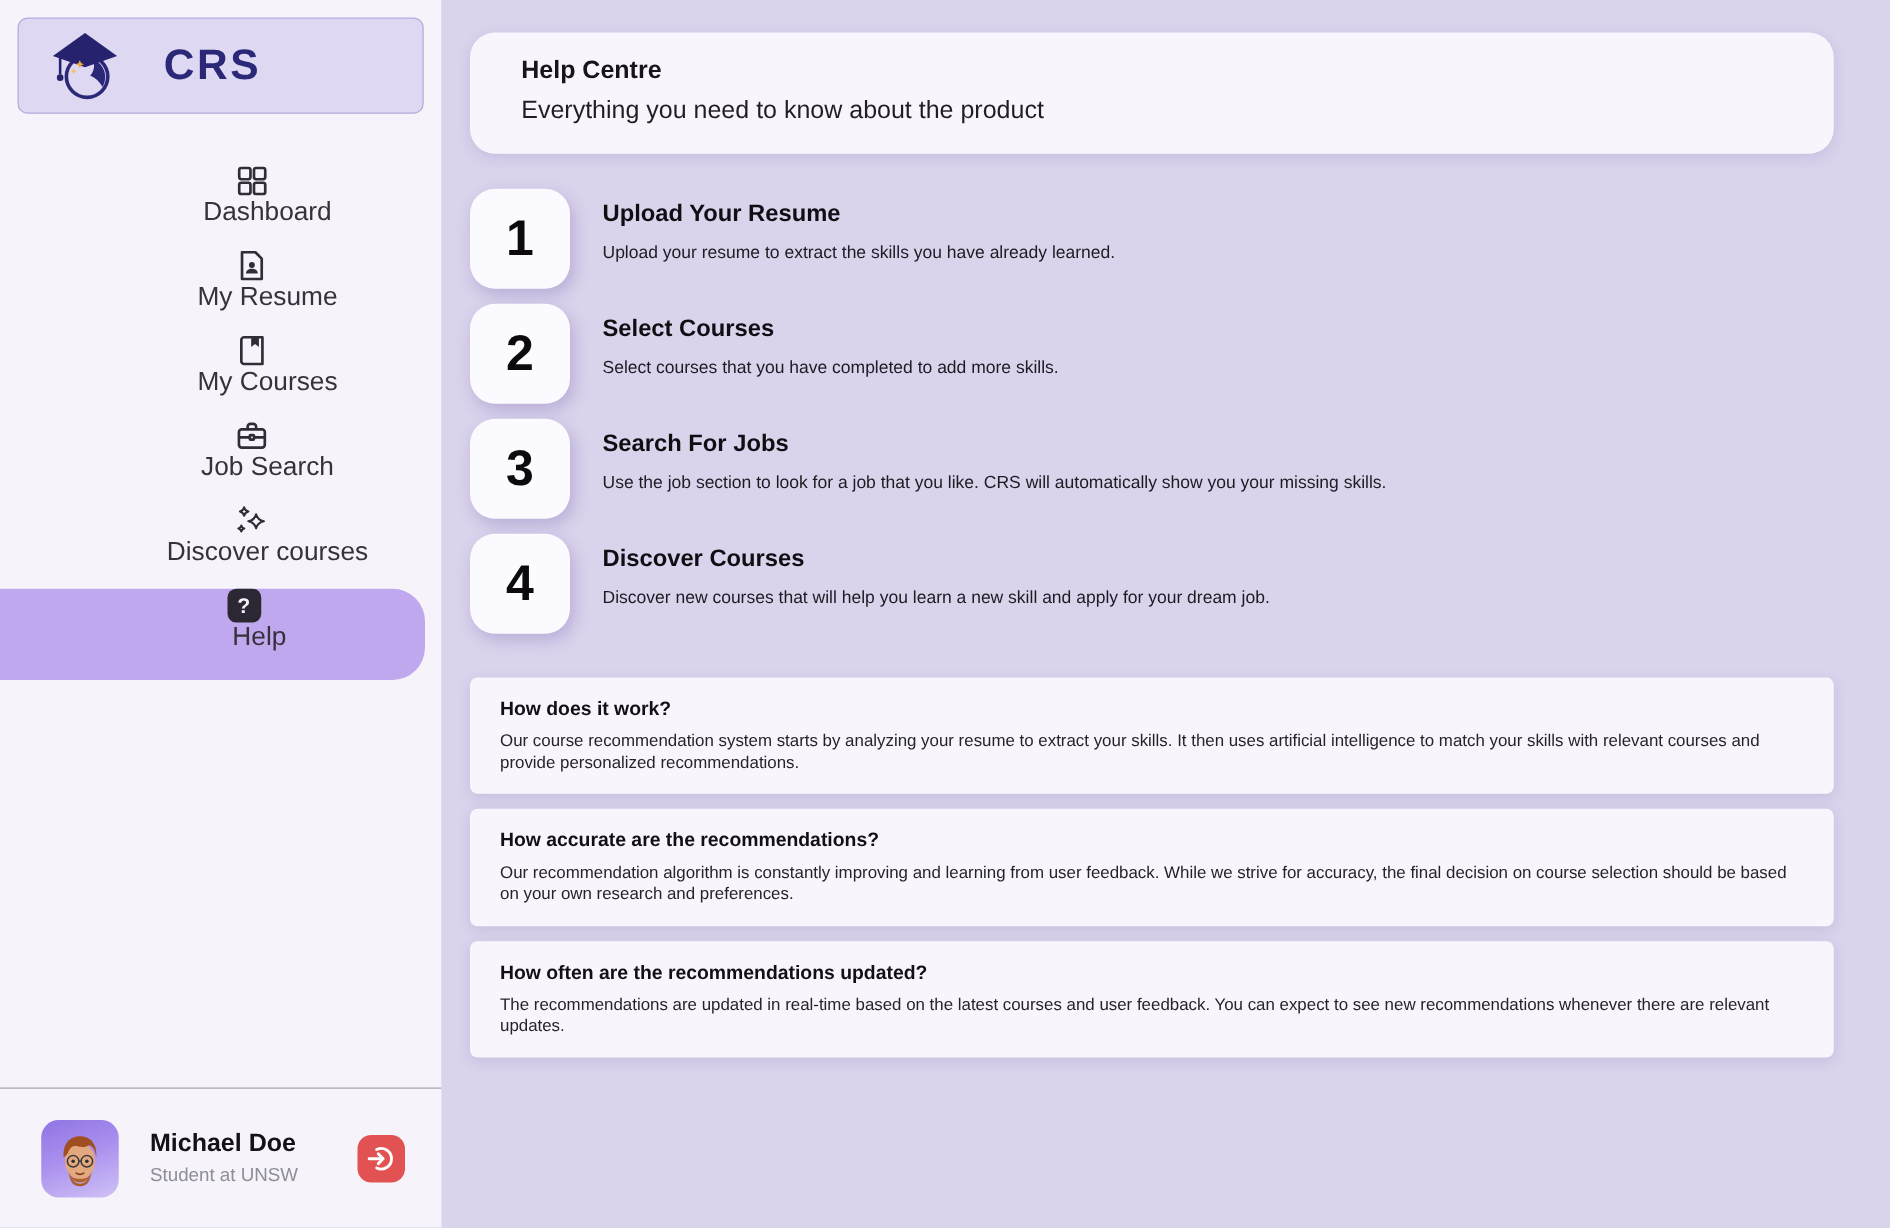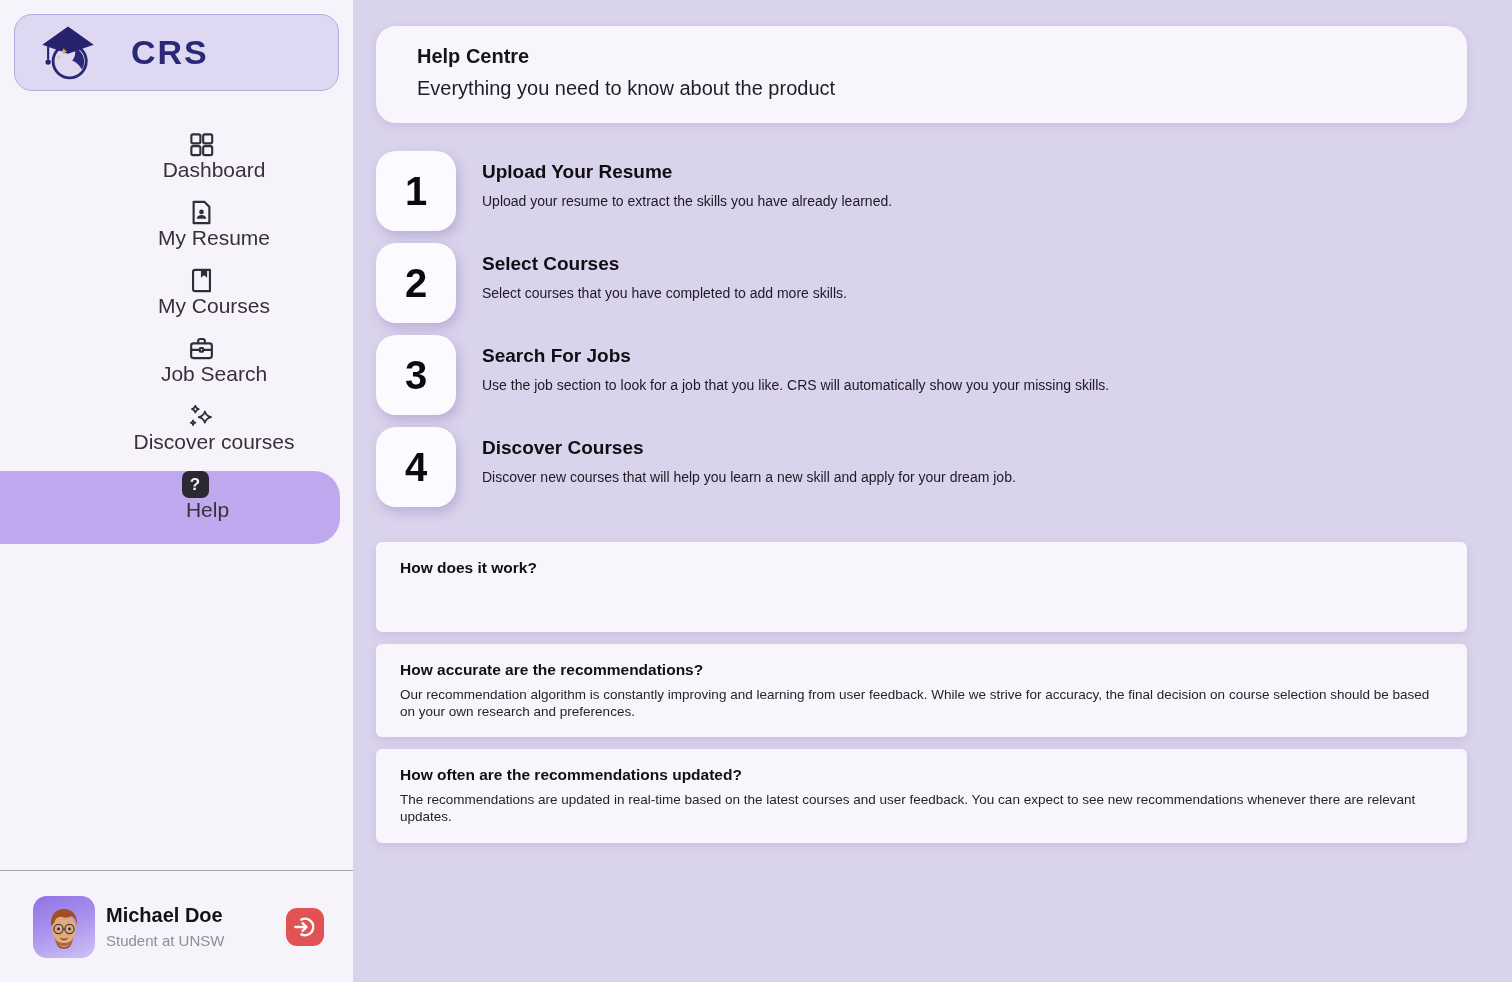--- a/index.html
+++ b/index.html
@@ -12,21 +12,21 @@
     position: relative;
   }
 
   
   .sidebar {
     position: absolute; left: 0; top: 0; width: 353px; height: 982px;
     background: #f6f4fa;
   }
   .logo-card {
     position: absolute; left: 14px; top: 14px; width: 325px; height: 77px;
-    background: #ded8f2; border: 1px solid #b4aadc; border-radius: 18px;
+    background: #ded8f2; border: 1px solid #b4aadc; border-radius: 8px;
     display: flex; align-items: center; padding-left: 24px; gap: 34px;
   }
   .logo-text {
     font-size: 34px; font-weight: 800; letter-spacing: 2px; color: #2b2878;
   }
   .nav { position: absolute; left: 0; top: 131px; width: 100%; }
   .nav-item {
     height: 68px; display: flex; align-items: center;
     padding-left: 50px; cursor: pointer; flex-direction: column;
   }
@@ -46,21 +46,21 @@
     position: absolute; left: 0; bottom: 0; width: 353px; height: 112px;
     border-top: 1px solid #a8a6ad; background: #f6f4fa;
     display: flex; align-items: center; padding: 0 29px 0 33px;
   }
   .avatar {
     width: 62px; height: 62px; border-radius: 14px; overflow: hidden;
     background: linear-gradient(160deg, #8f74e3 0%, #a98fee 45%, #cfc2f5 100%);
     flex: 0 0 62px; position: relative;
   }
   .avatar svg { position: absolute; left: 0; top: 0; }
-  .profile-text { margin-left: 11px; flex: 1 1 auto; }
+  .profile-text { margin-left: 25px; flex: 1 1 auto; }
   .profile-name { font-size: 20px; font-weight: 700; color: #141117; }
   .profile-subtitle { font-size: 15px; color: #8f8d98; margin-top: 5px; }
   .logout-btn {
     width: 38px; height: 38px; border-radius: 11px; background: #e25252;
     border: none; display: flex; align-items: center; justify-content: center;
     cursor: pointer; flex: 0 0 38px;
   }
 
   
   .main {
@@ -253,20 +253,21 @@
         <div class="step-desc">Discover new courses that will help you learn a new skill and apply for your dream job.</div>
       </div>
     </div>
 
   </div>
 
   <div class="faq-list">
 
     <div class="card faq-card">
       <div class="faq-question">How does it work?</div>
+      <div class="faq-answer">Our course recommendation system starts by analyzing your resume to extract your skills. It then uses artificial intelligence to match your skills with relevant courses and provide personalized recommendations.</div>
     </div>
 
     <div class="card faq-card">
       <div class="faq-question">How accurate are the recommendations?</div>
       <div class="faq-answer">Our recommendation algorithm is constantly improving and learning from user feedback. While we strive for accuracy, the final decision on course selection should be based on your own research and preferences.</div>
     </div>
 
 
     <div class="card faq-card">
       <div class="faq-question">How often are the recommendations updated?</div>

